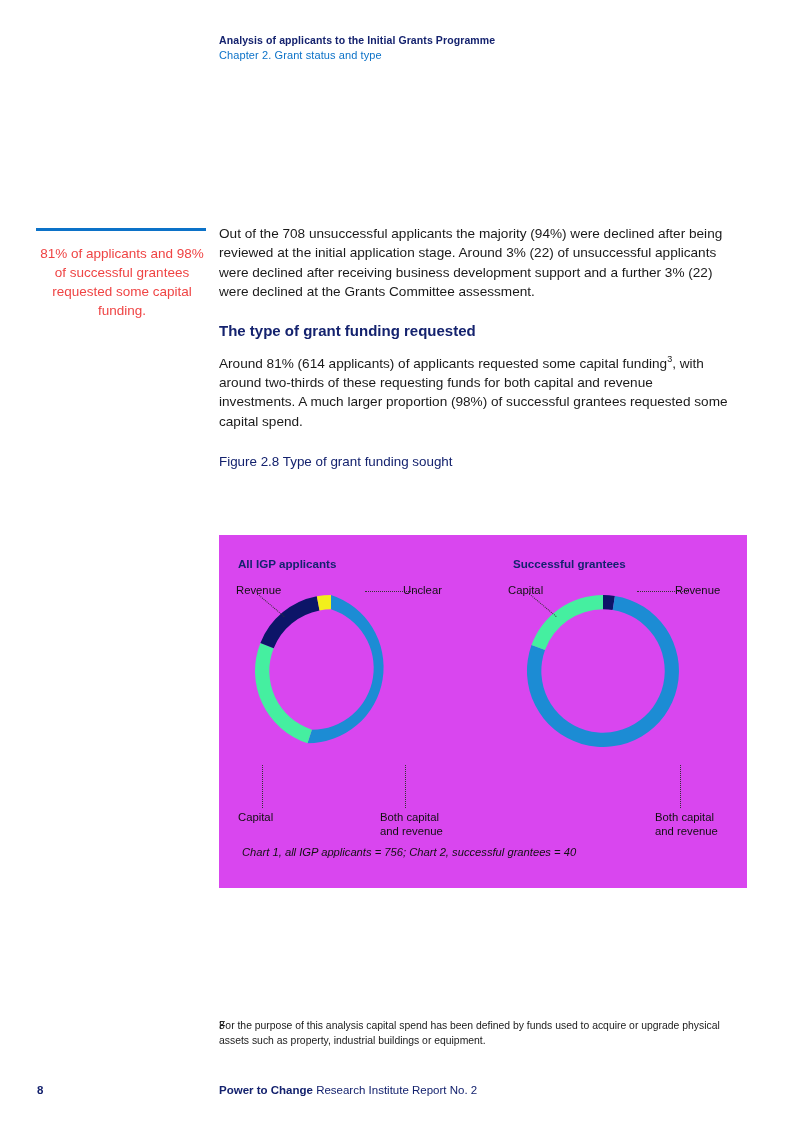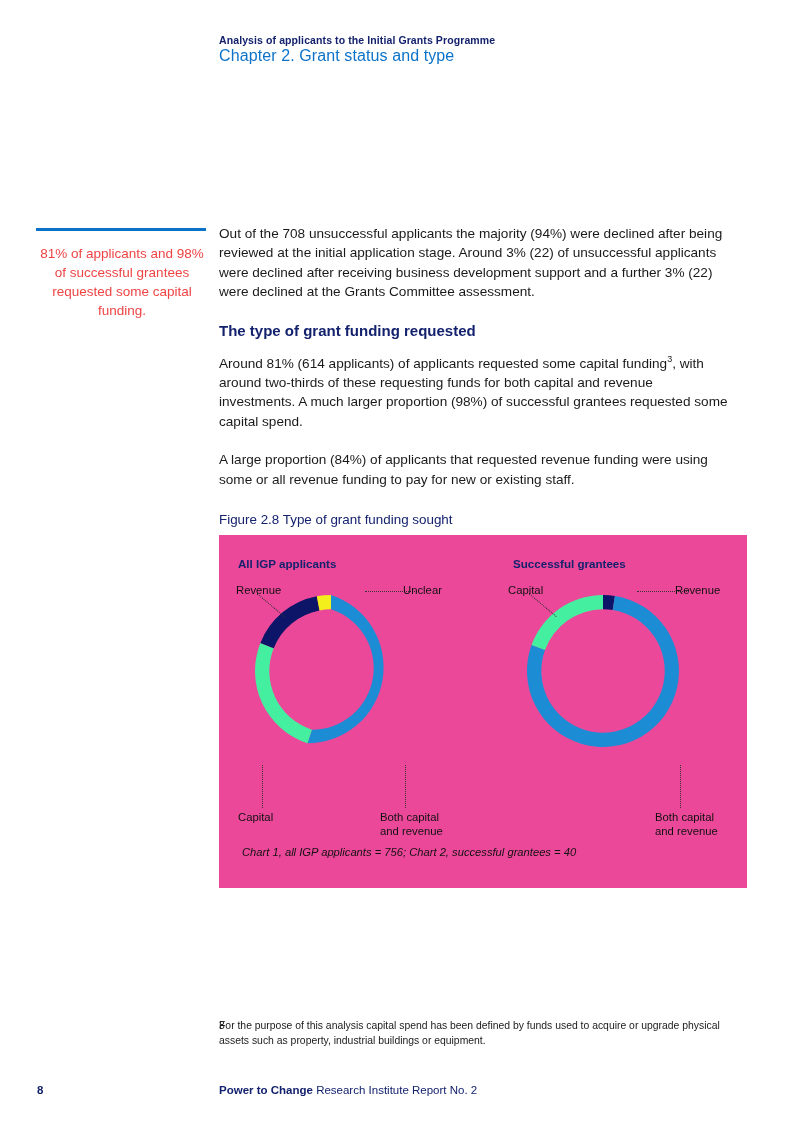--- a/index.html
+++ b/index.html
@@ -24,21 +24,21 @@
     width: 540px;
   }
   .running-head .rh-title {
     font-size: 10.5px;
     font-weight: bold;
     color: #14226e;
     letter-spacing: 0.1px;
     line-height: 15px;
   }
   .running-head .rh-chapter {
-    font-size: 16px;
+    font-size: 11px;
     color: #0c72c8;
     letter-spacing: 0.1px;
     line-height: 15px;
   }
 
   
   .pullquote {
     position: absolute;
     left: 36px;
     top: 228px;
@@ -89,21 +89,21 @@
     line-height: 0;
   }
 
   
   .chart-panel {
     position: absolute;
     left: 219px;
     top: 535px;
     width: 528px;
     height: 353px;
-    background: #ec4899;
+    background: #d946ef;
   }
   .chart-title {
     position: absolute;
     font-size: 11.6px;
     font-weight: bold;
     color: #14226e;
   }
   .chart-title.left  { left: 19px;  top: 22px; }
   .chart-title.right { left: 294px; top: 22px; }
 
@@ -198,21 +198,20 @@
   <div class="pq-text">81% of applicants and 98% of successful grantees requested some capital funding.</div>
 </div>
 
 <div class="main">
   <p class="body-par">Out of the 708 unsuccessful applicants the majority (94%) were declined after being reviewed at the initial application stage. Around 3% (22) of unsuccessful applicants were declined after receiving business development support and a further 3% (22) were declined at the Grants Committee assessment.</p>
 
   <h2 class="sec-heading">The type of grant funding requested</h2>
 
   <p class="body-par"><span>Around 81% (614 applicants) of applicants requested some capital funding</span><sup class="fn">3</sup><span>, with around two-thirds of these requesting funds for both capital and revenue investments. A much larger proportion (98%) of successful grantees requested some capital spend.</span></p>
 
-  <p class="body-par">A large proportion (84%) of applicants that requested revenue funding were using some or all revenue funding to pay for new or existing staff.</p>
 
   <div class="fig-caption">Figure 2.8 Type of grant funding sought</div>
 </div>
 
 <div class="chart-panel">
 
   <div class="chart-title left">All IGP applicants</div>
   <div class="chart-title right">Successful grantees</div>
 
   <div class="donut-wrap left">

